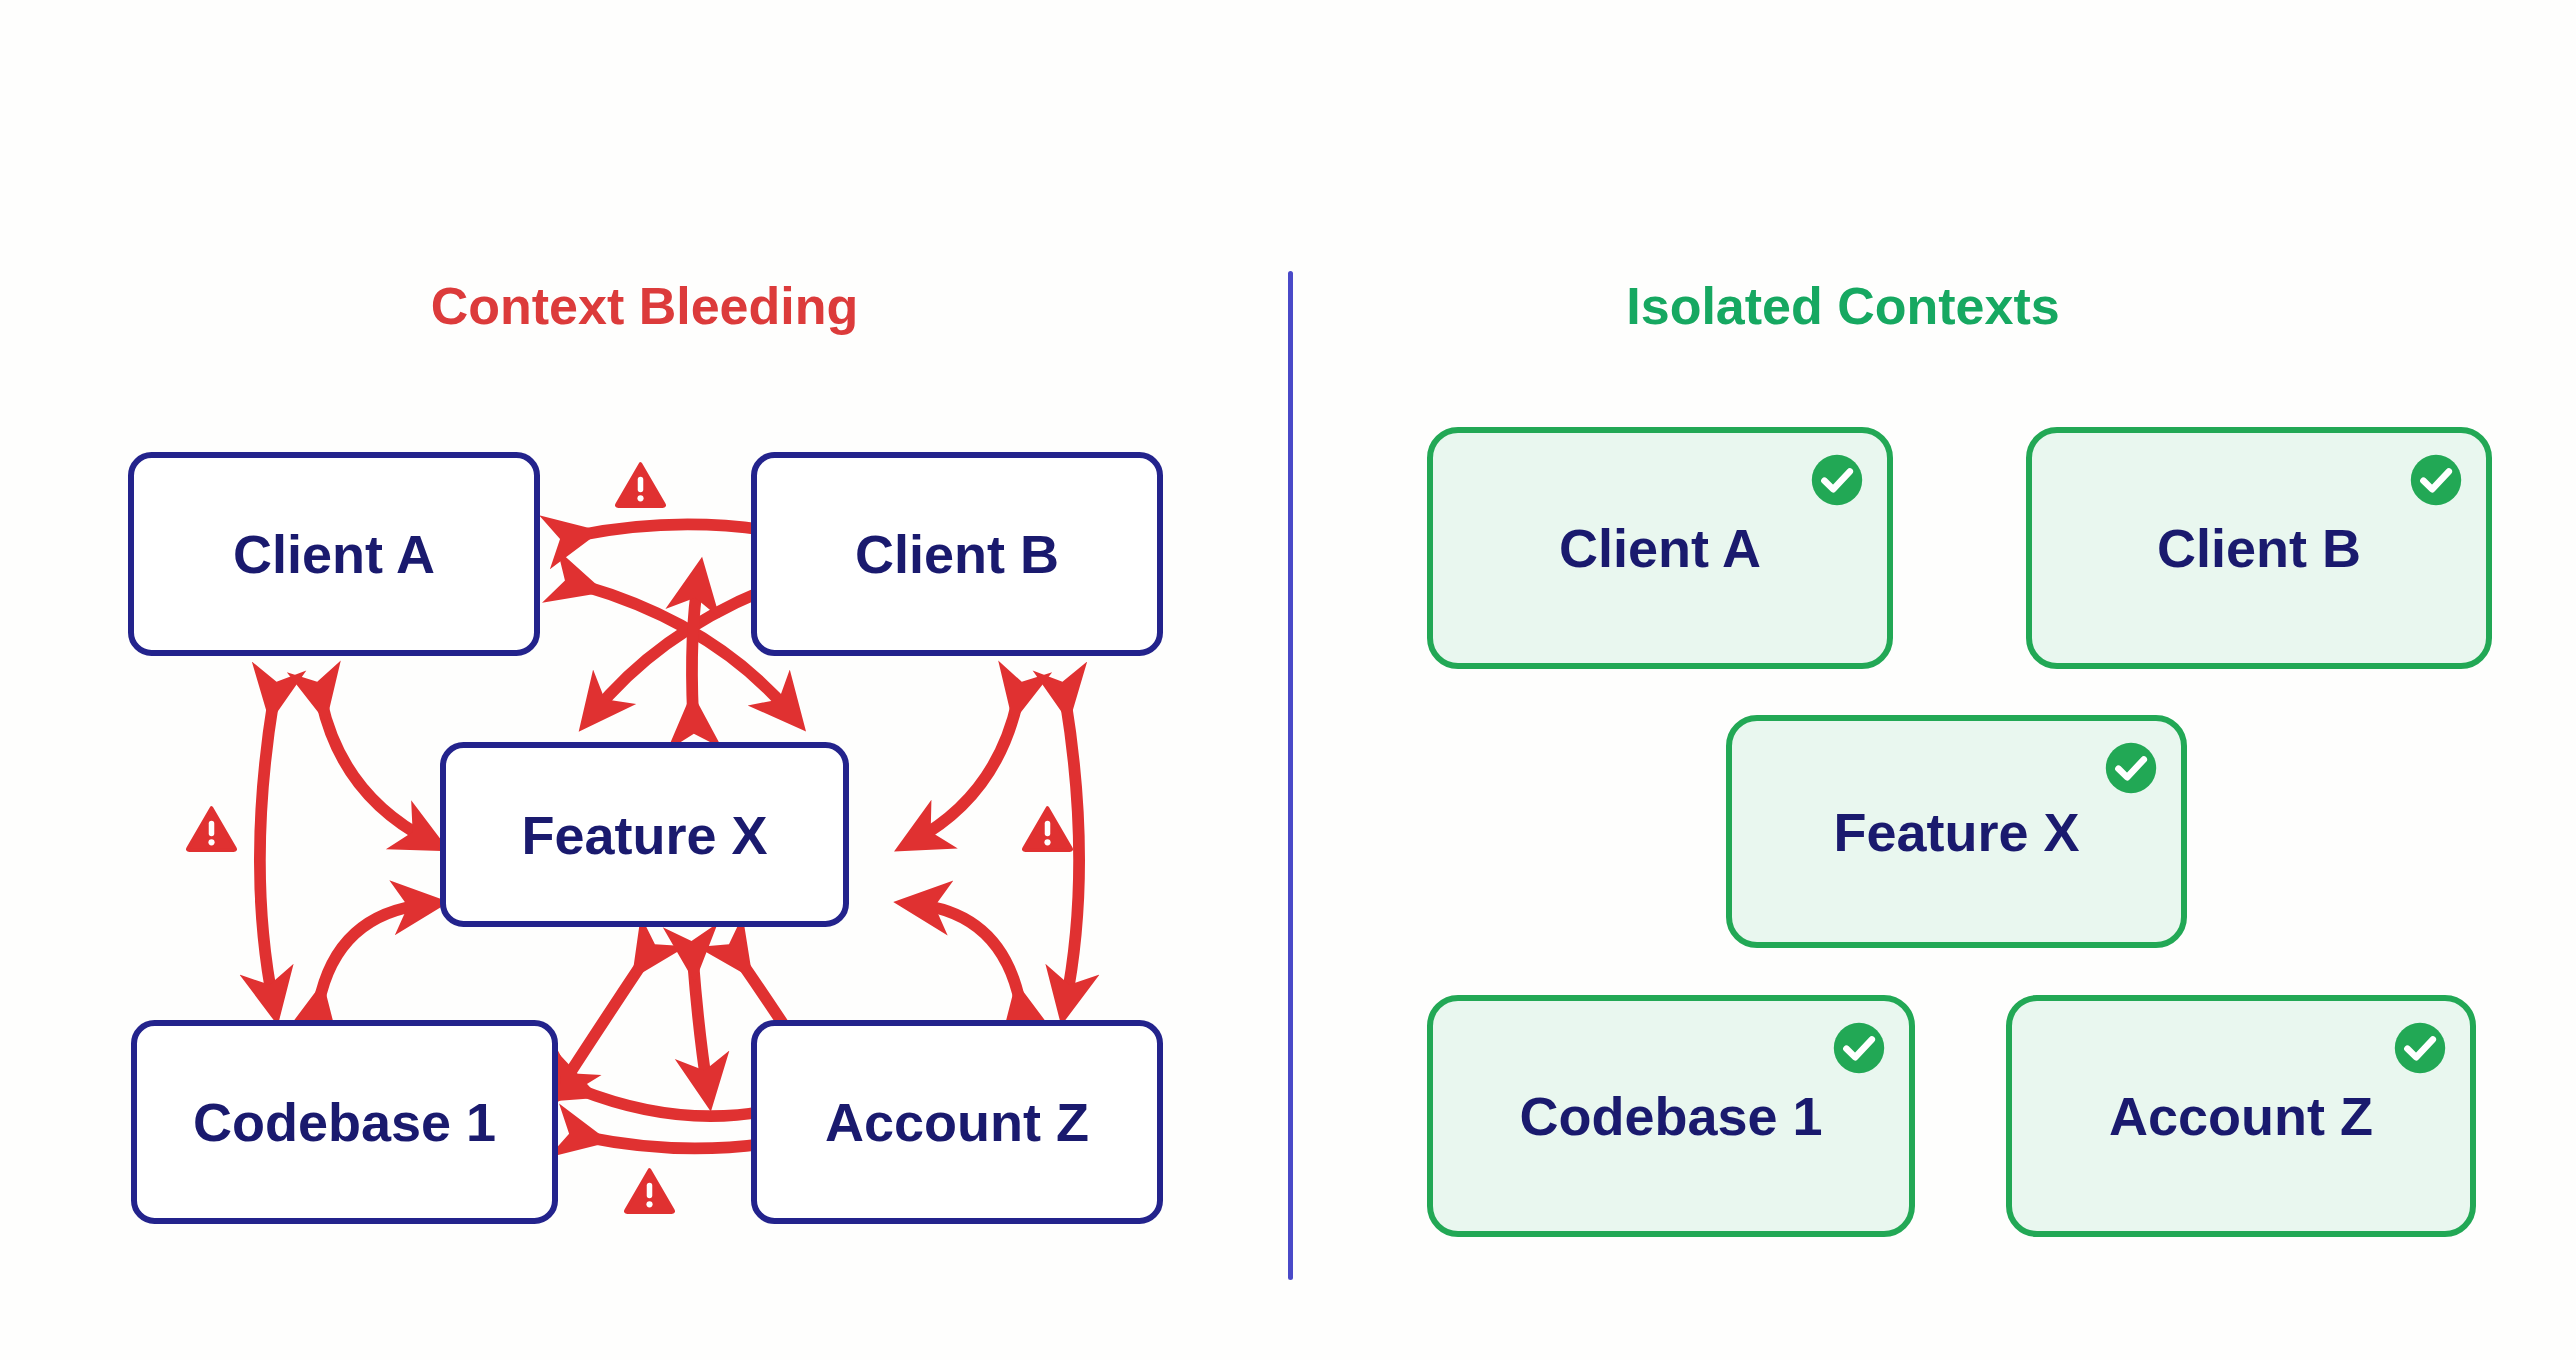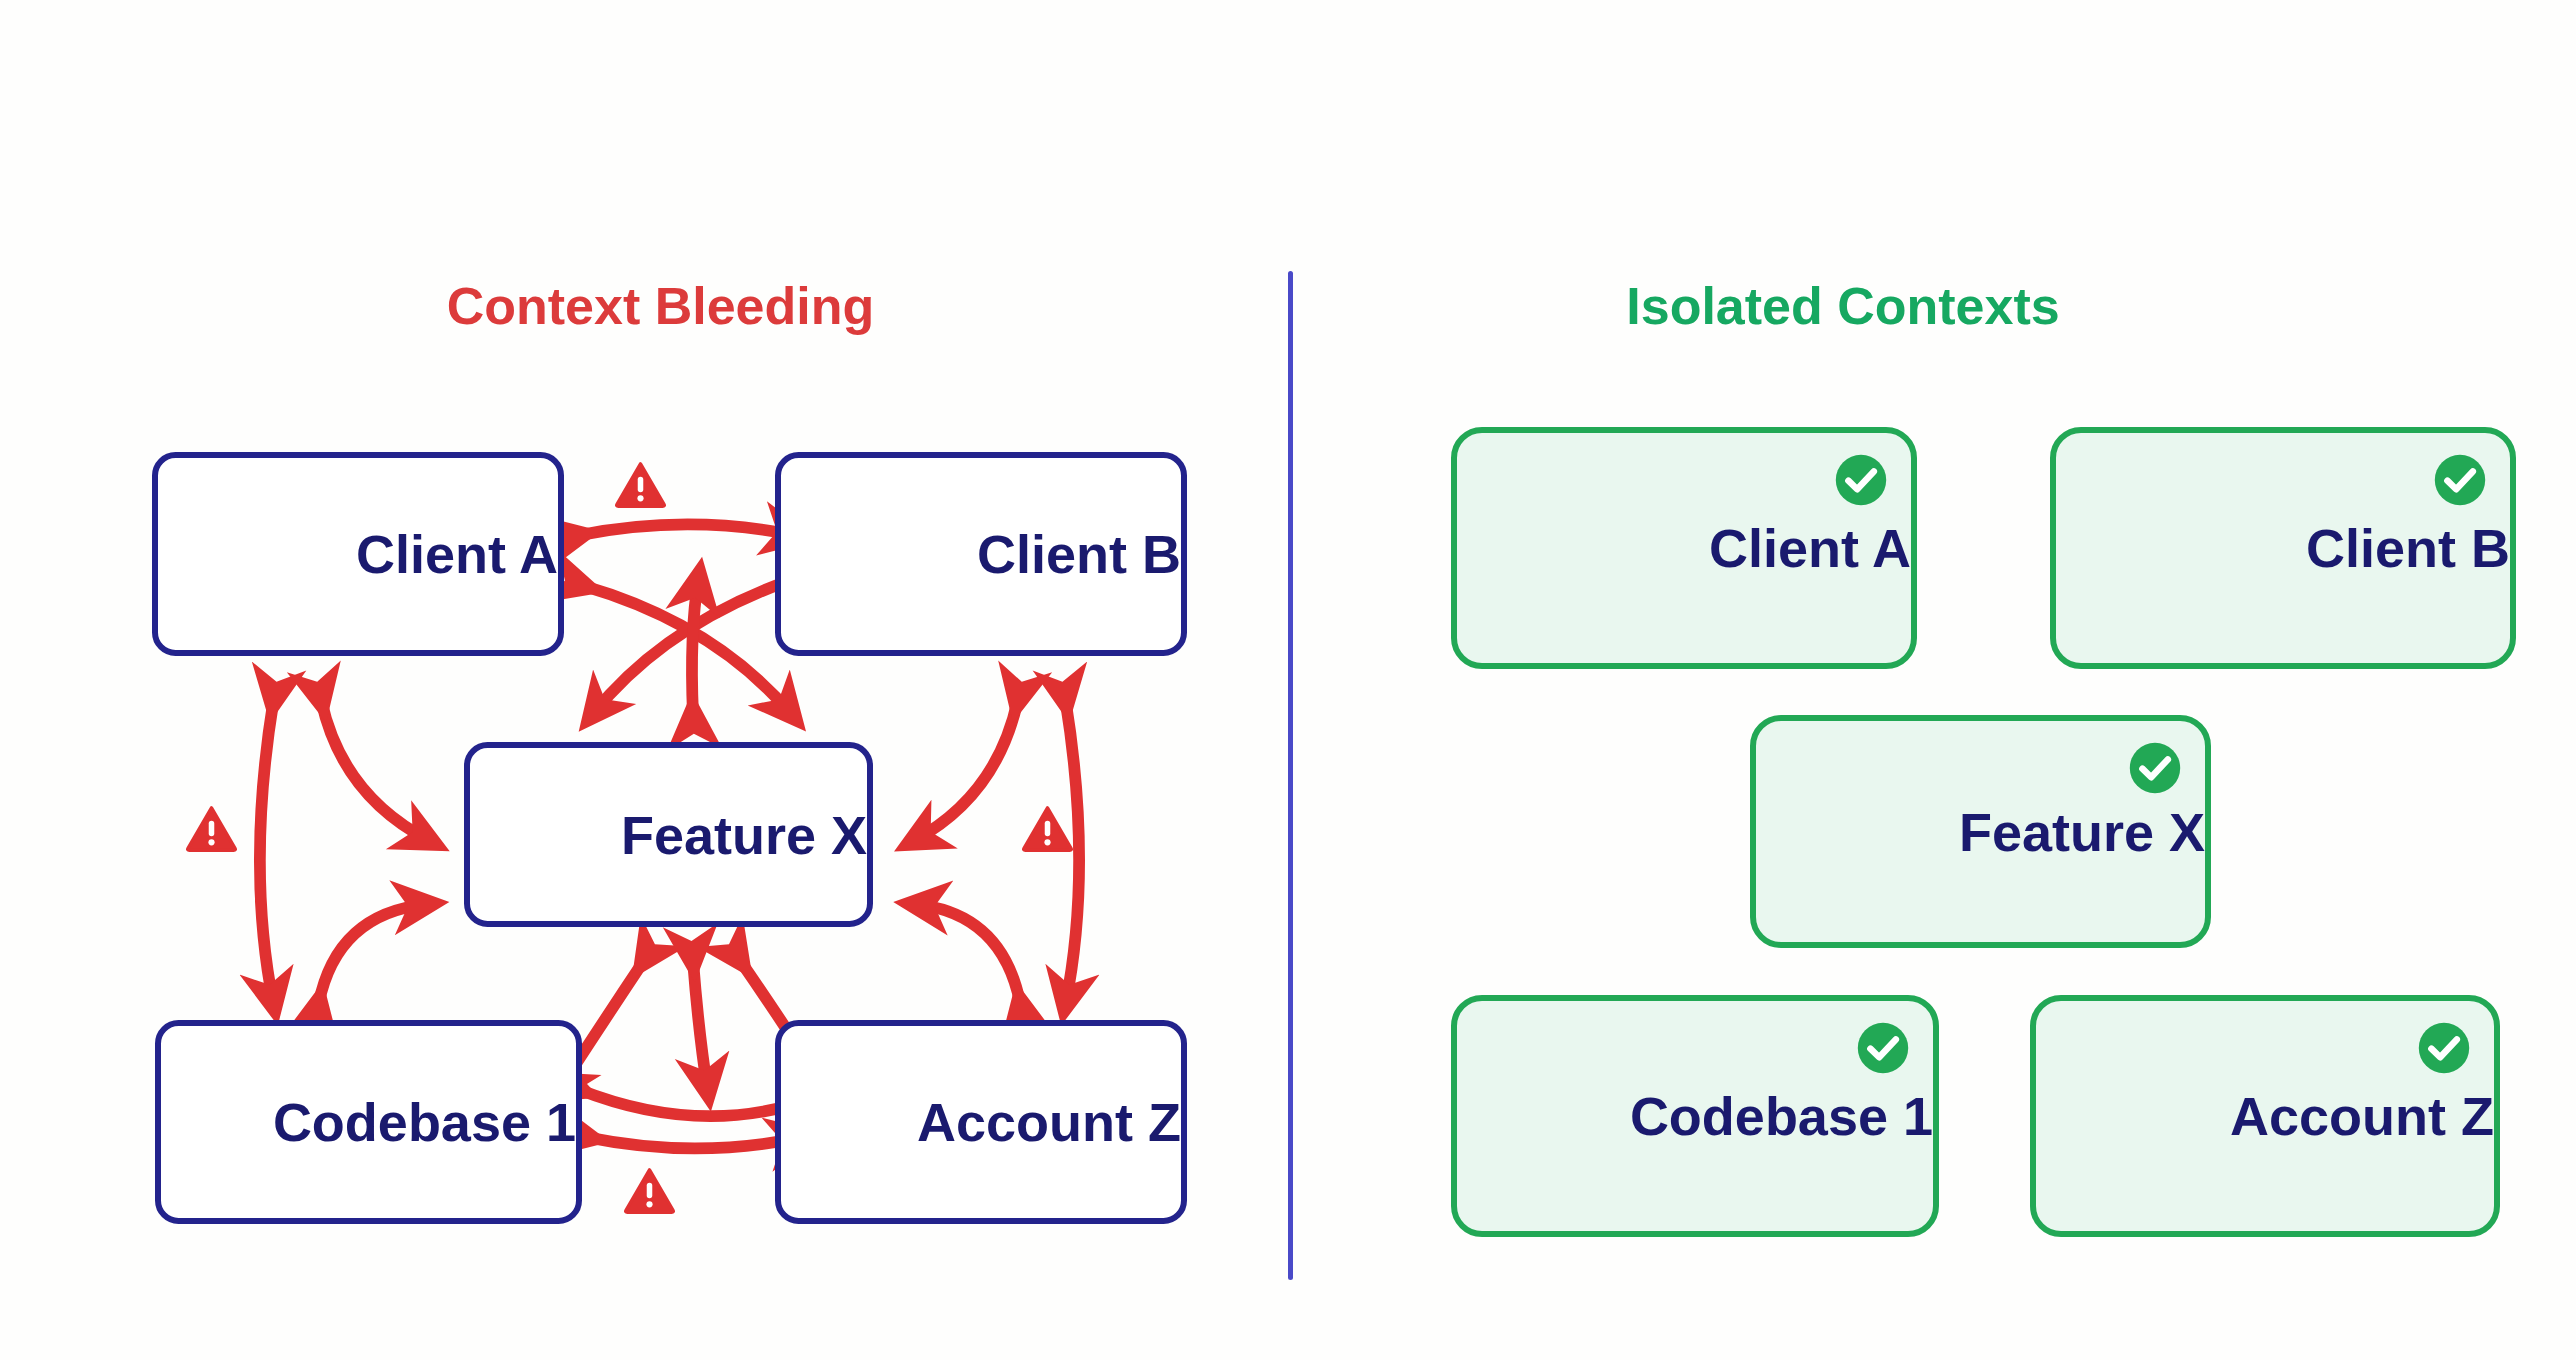--- a/index.html
+++ b/index.html
@@ -22,39 +22,38 @@
     white-space:nowrap;
   }
 
   
   .sec-head{
     position:absolute;
     font-size:52px;font-weight:bold;
     white-space:nowrap;
     line-height:1;
   }
-  .sec-head.left{left:16px;top:280px;width:1289px;text-align:center;color:#dc3b3b;}
+  .sec-head.left{left:0;top:280px;width:1289px;text-align:center;color:#dc3b3b;}
   .sec-head.right{left:1289px;top:280px;width:1108px;text-align:center;color:#16a861;}
 
   
   .divider{
     position:absolute;left:1288px;top:271px;
     width:4.5px;height:1009px;
     background:#4a4ac8;border-radius:2.7px;
   }
 
   
   .node{
     position:absolute;
     box-sizing:border-box;
-    display:flex;align-items:center;justify-content:flex-end;
+    display:flex;align-items:center;justify-content:center;
     font-weight:bold;
     color:#1a1a6e;
     white-space:nowrap;
-    margin-left:24px;
   }
   .node .lbl{pointer-events:none;}
 
   
   .node.bleed{
     background:#ffffff;
     border:6.3px solid #23238c;
     border-radius:23.5px;
     font-size:54px;
   }

